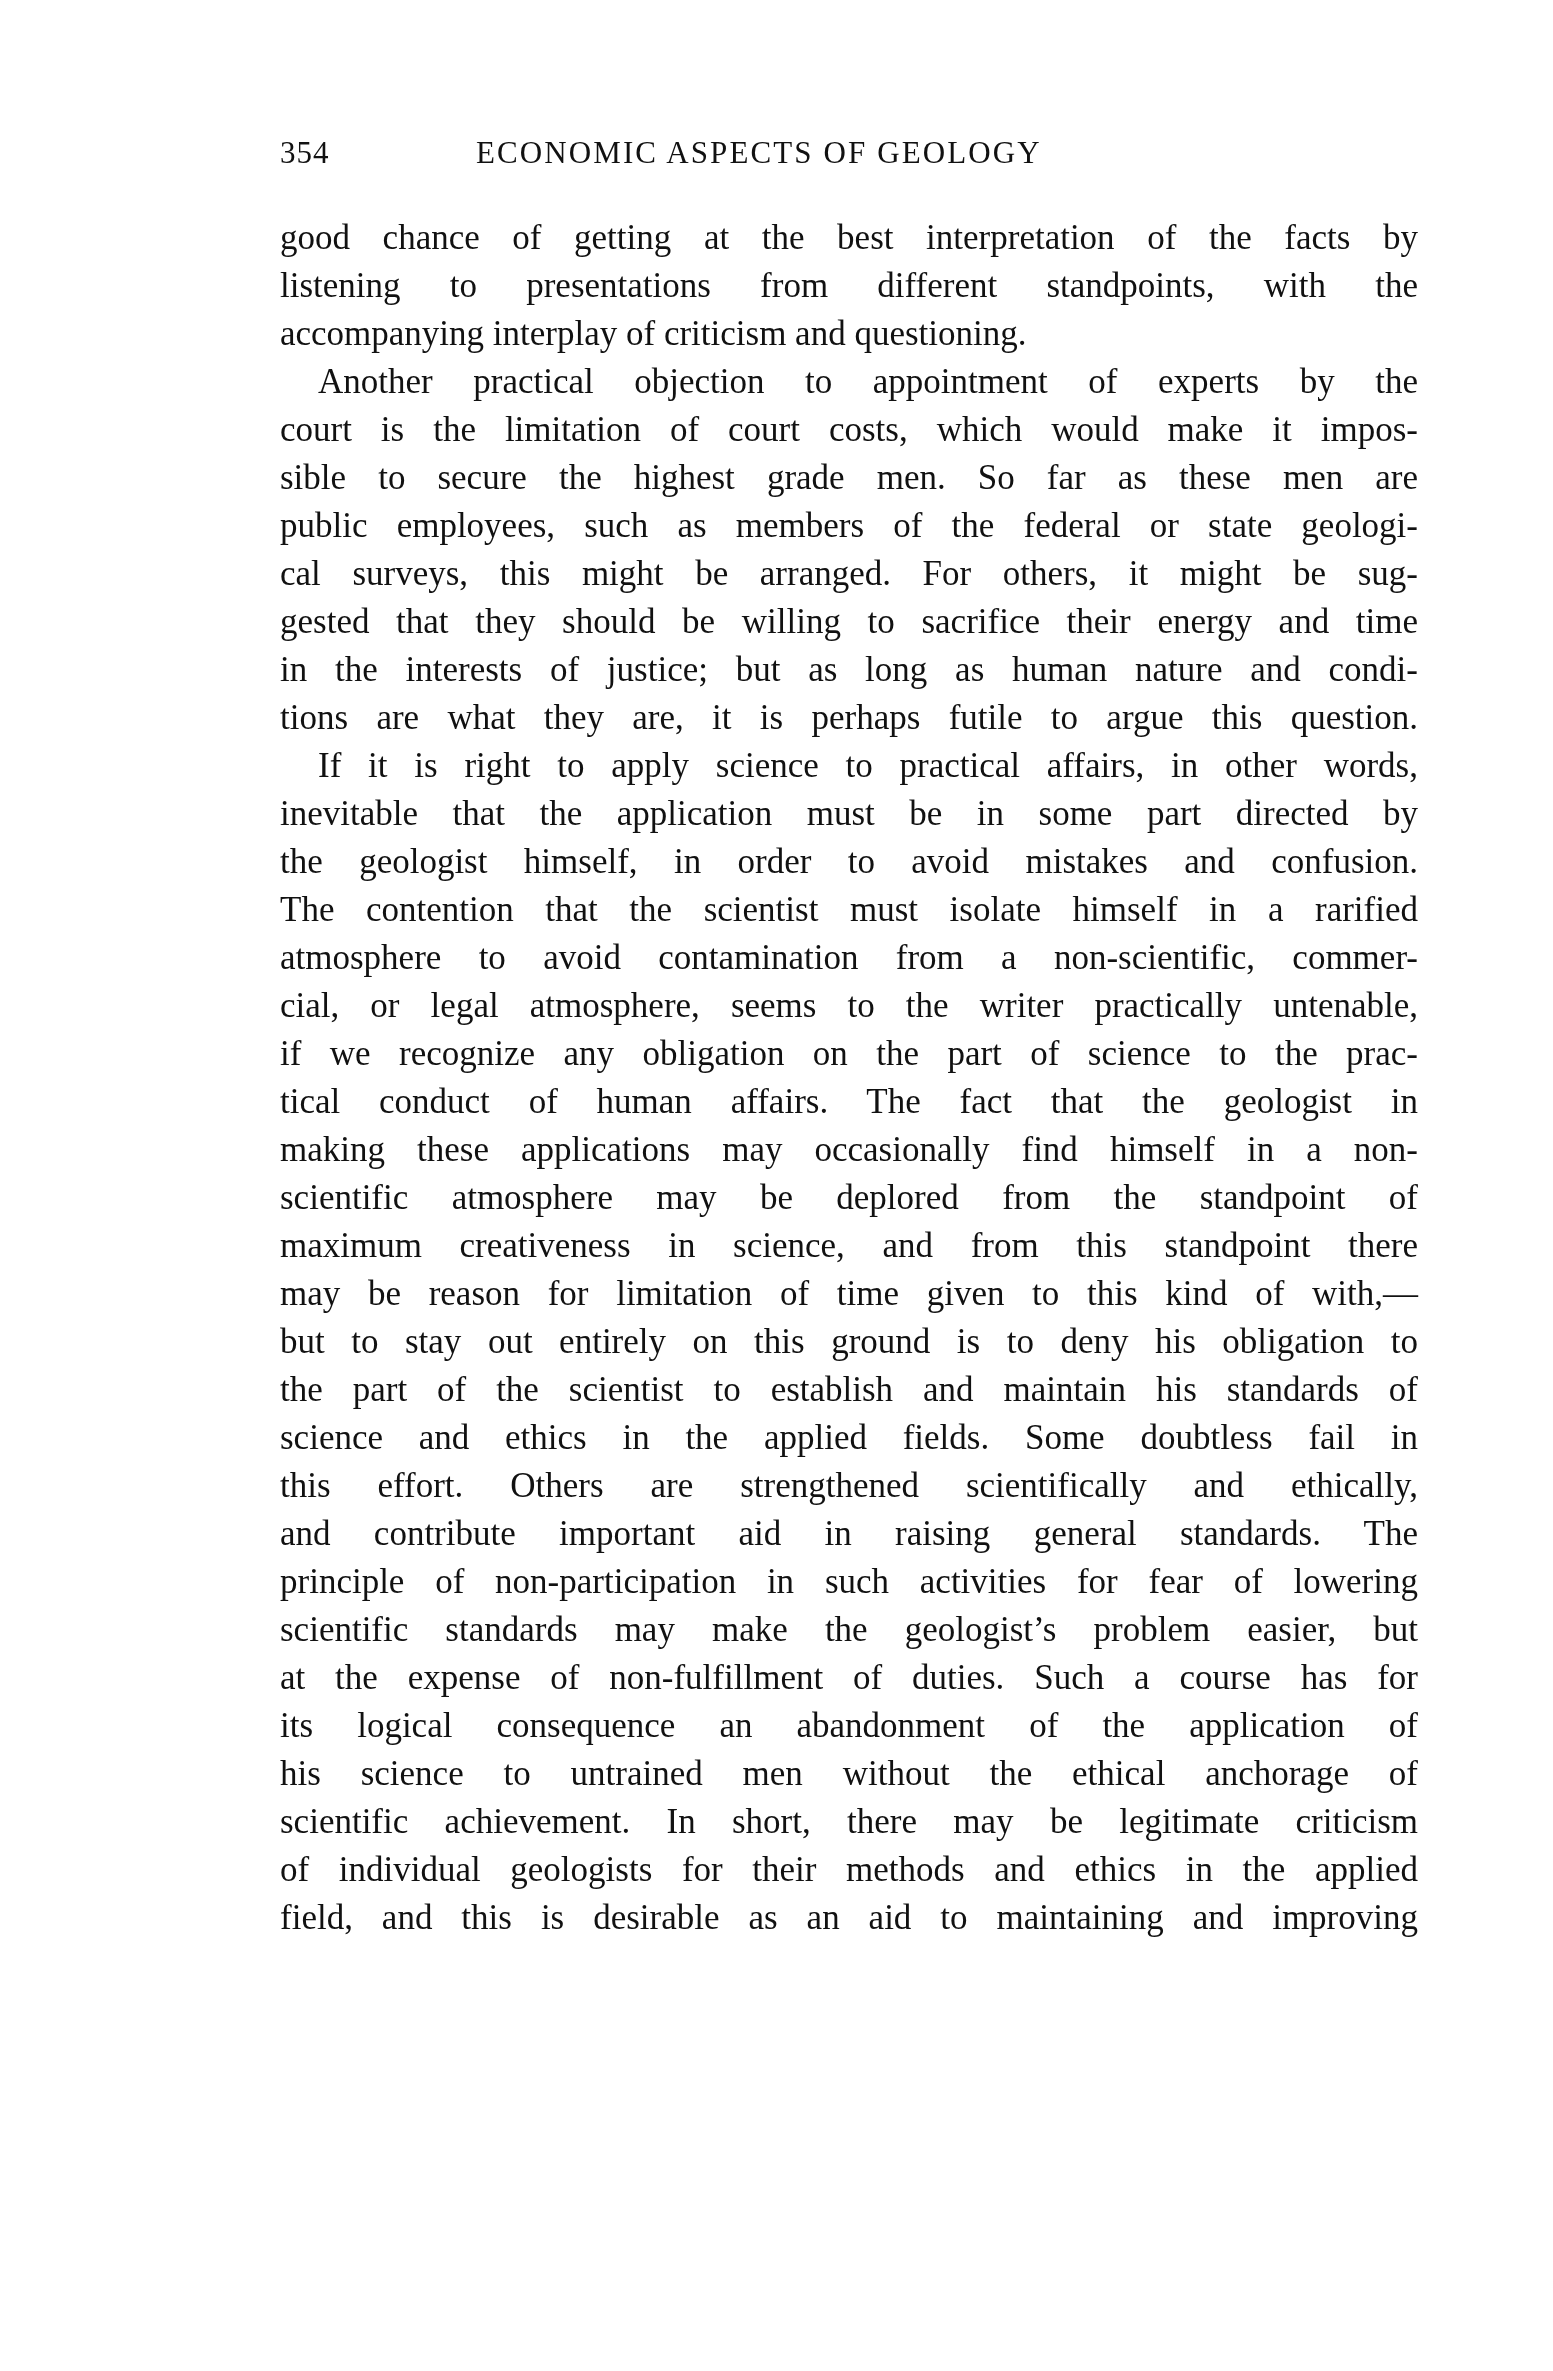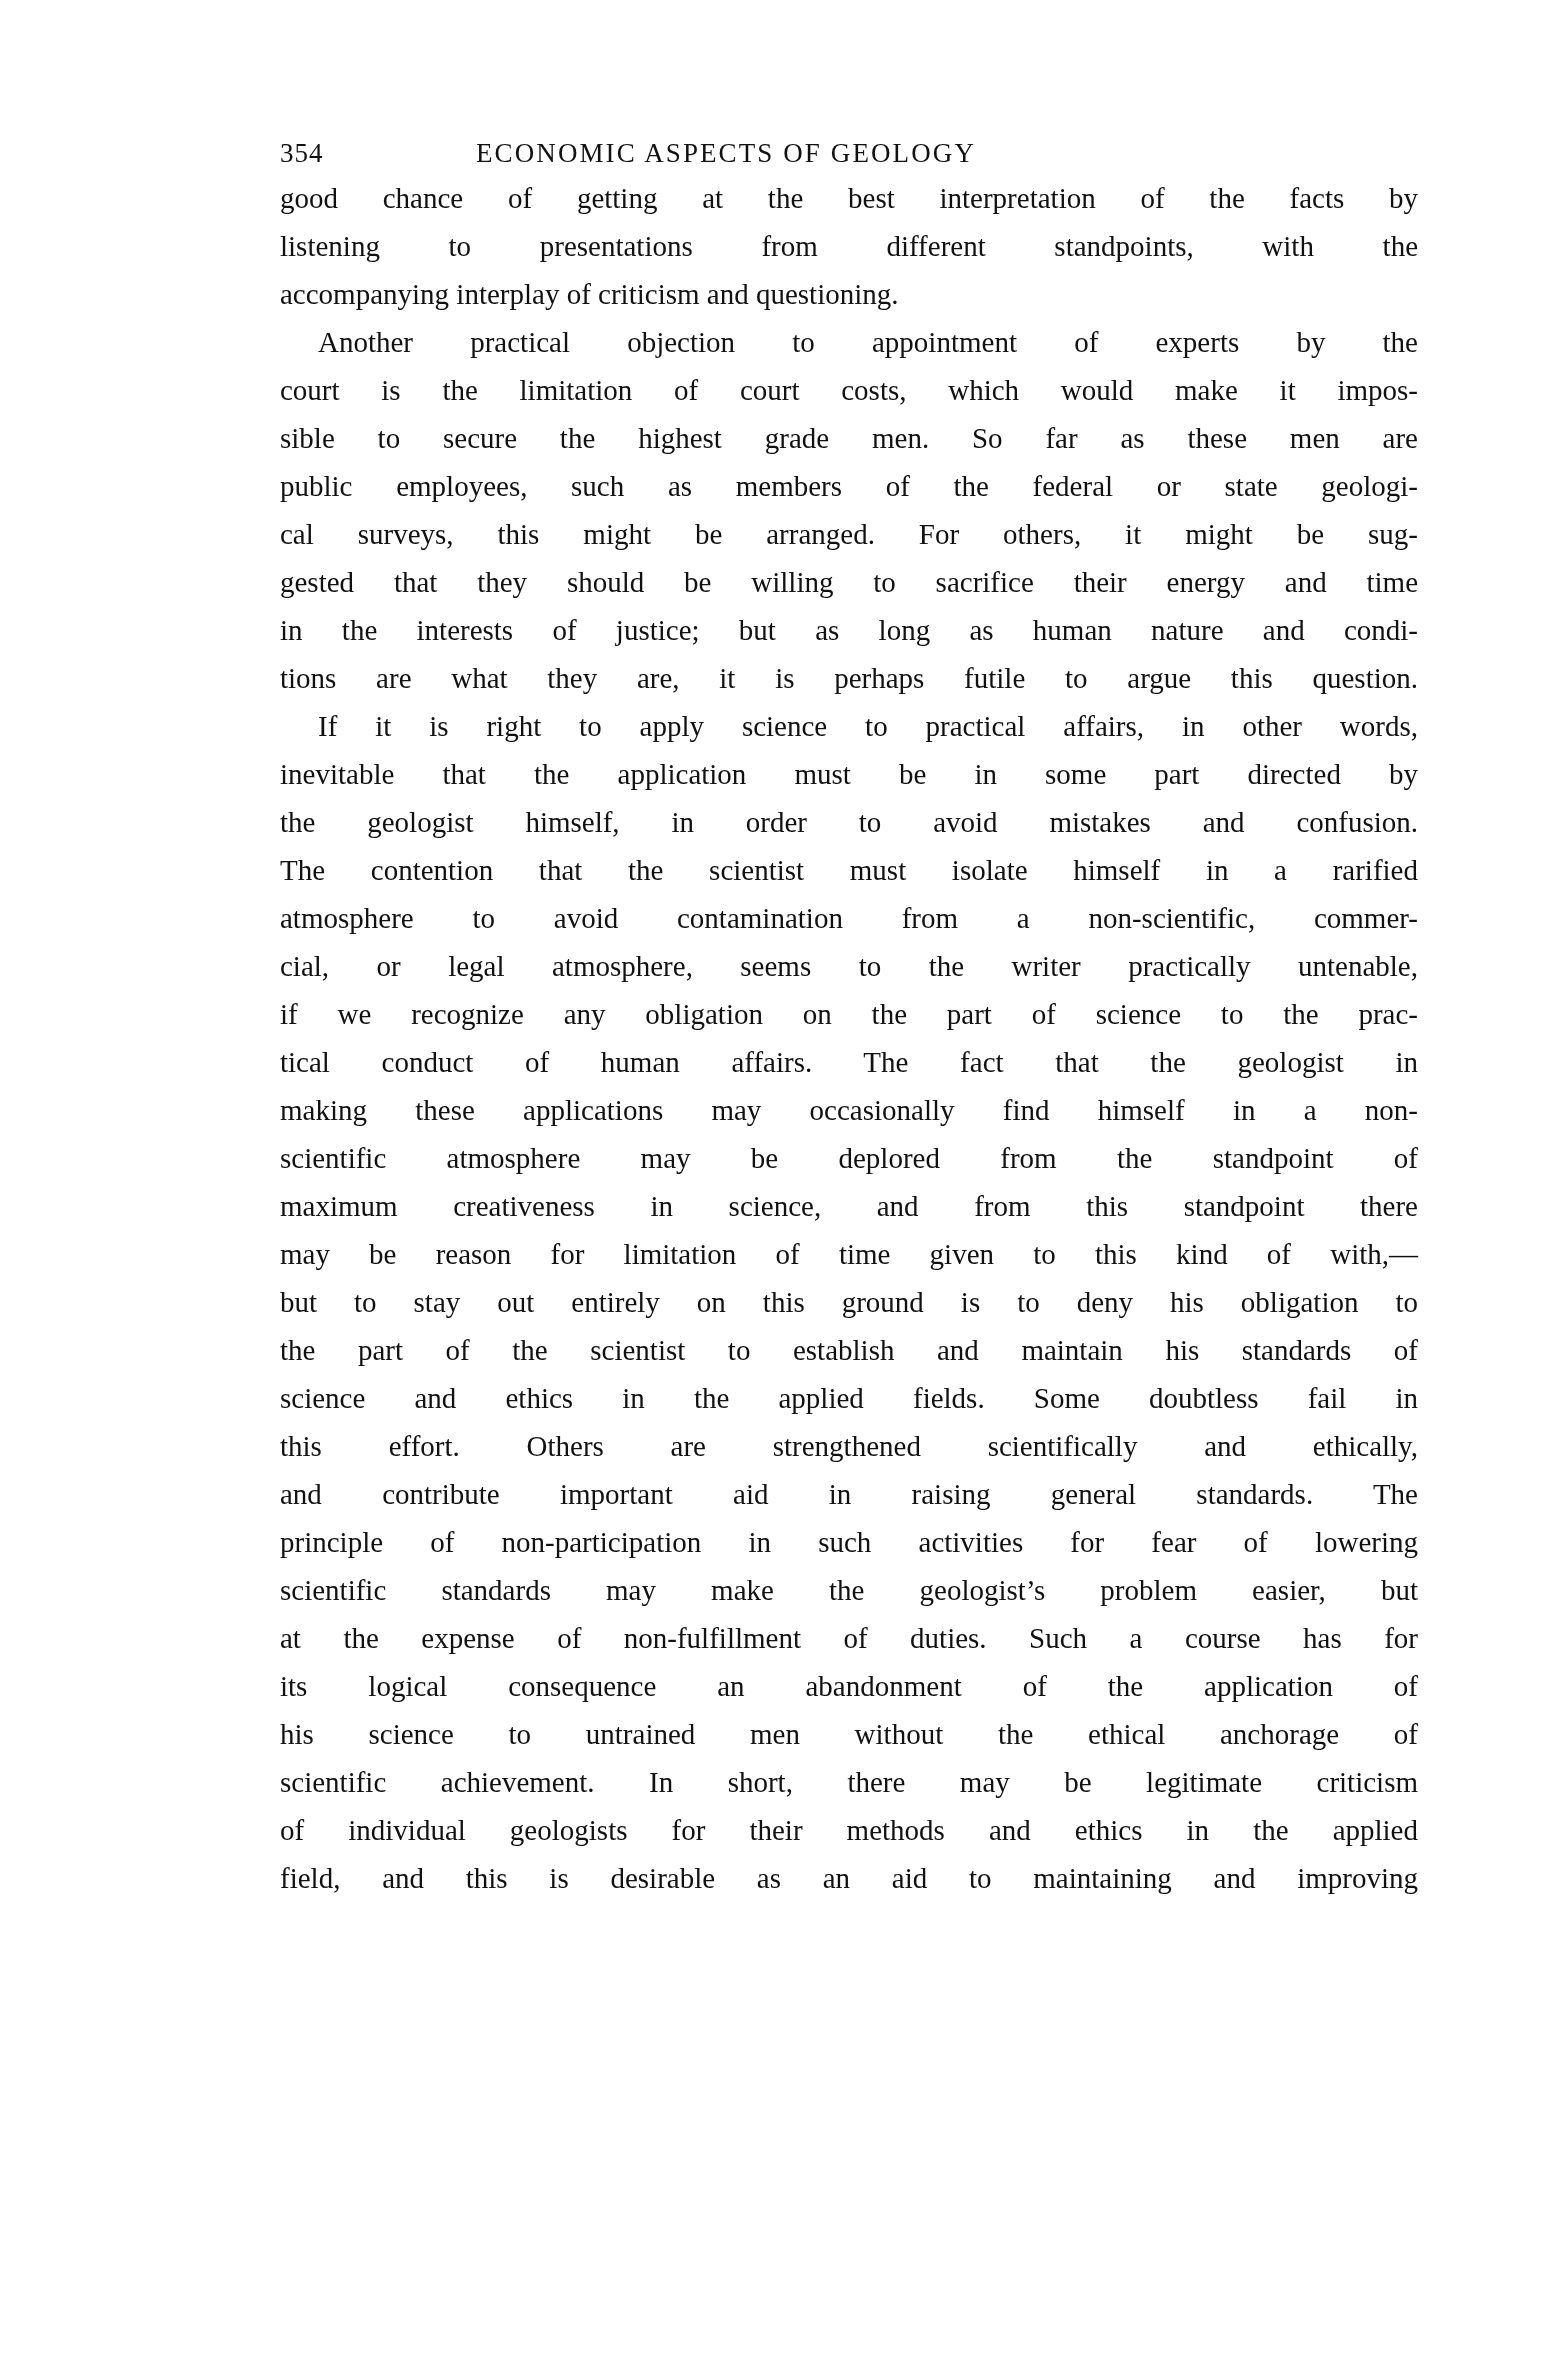--- a/index.html
+++ b/index.html
@@ -17,33 +17,34 @@
   }
   .page {
     position: absolute;
     left: 280px;
     top: 132px;
     width: 1138px;
   }
   .running-head {
     display: flex;
     align-items: baseline;
-    font-size: 27px;
+    font-size: 31px;
     line-height: 42px;
     letter-spacing: 1px;
     height: 42px;
   }
   .page-number {
     width: 196px;
   }
   .running-title {
     letter-spacing: 2.1px;
   }
   .body-text {
-    font-size: 29px;
+    margin-top: 40px;
+    font-size: 35px;
     line-height: 48px;
   }
   .line {
     display: block;
     white-space: nowrap;
     text-align: justify;
     text-align-last: justify;
     height: 48px;
   }
   .line.last {

